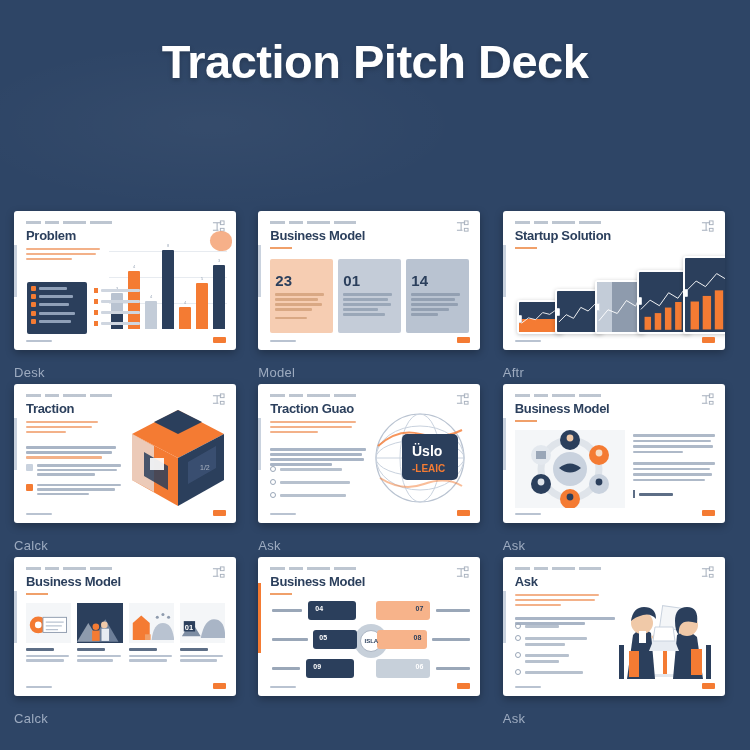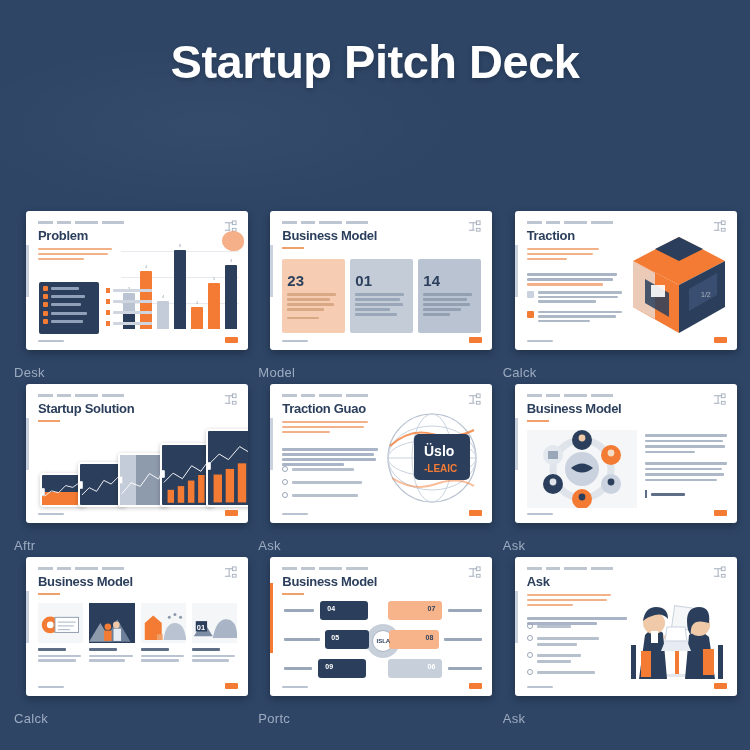--- a/index.html
+++ b/index.html
@@ -31,21 +31,21 @@
     width: 726px;
     display: grid;
     grid-template-columns: repeat(3, 1fr);
     grid-template-rows: repeat(3, 173px);
     column-gap: 7px;
     row-gap: 0px;
   }
   .cell { position: relative; }
   
   .slide {
-    position: absolute; top: 6px; left: 12px;
+    position: absolute; top: 6px; left: 0;
     width: 222px; height: 139px;
     background: #ffffff;
     border-radius: 3px;
     box-shadow: 0 3px 9px rgba(0,0,0,.30);
     overflow: hidden;
   }
   .slide::after{
     content:""; position:absolute; left:0; top:34px; width:3px; height:52px;
     background:#c9d2de;
   }
@@ -175,21 +175,21 @@
                  border: 1px solid #aab4c2; }
 
   
   .meet { position: absolute; right: 4px; top: 18px; width: 112px; height: 112px; }
 </style>
 </head>
 <body>
 
 <div class="page">
 
-  <div class="deck-title">Startup Pitch Deck</div>
+  <div class="deck-title">Traction Pitch Deck</div>
 
   <div class="grid">
 
     <div class="cell">
       <div class="slide">
         <div class="s-pad">
           <div class="eyebrow"></div>
           <div class="s-title">Problem</div>
           <div class="lines">
             <div class="ln o" style="width:74px"></div>
@@ -321,20 +321,82 @@
             <div class="tl" style="background:#93a0b2;width:88%"></div>
             <div class="tl" style="background:#93a0b2;width:72%"></div>
             <div class="tl" style="background:#93a0b2;width:50%"></div>
           </div>
         </div>
 
         <div class="foot-bar"></div>
         <div class="foot-chip"></div>
       </div>
       <div class="caption">Model</div>
+    </div>
+
+    <div class="cell">
+      <div class="slide">
+        <div class="s-pad">
+          <div class="eyebrow"></div>
+          <div class="s-title">Startup Solution</div>
+          <div class="rule"></div>
+        </div>
+        <svg class="logo-mark" viewBox="0 0 16 14">
+          <path d="M2 3 H11 M6.5 3 V11 M2 11 H8" stroke="#5d6e86" stroke-width="1.1" fill="none"></path>
+          <rect x="10" y="1" width="4" height="4" fill="none" stroke="#5d6e86" stroke-width="1"></rect>
+          <rect x="10" y="9" width="4" height="3" fill="none" stroke="#5d6e86" stroke-width="1"></rect>
+        </svg>
+
+        <div class="casc">
+          <div class="cc" style="left:6px;  width:46px; height:34px;">
+            <div class="orangefill" style="height:45%"></div>
+            <svg viewBox="0 0 46 34" style="position:absolute;inset:0;width:100%;height:100%">
+              <polyline points="2,24 10,18 18,20 26,12 34,14 44,7" fill="none" stroke="#fff" stroke-width="1"></polyline>
+            </svg>
+            <div class="sq"></div>
+          </div>
+          <div class="cc" style="left:44px; width:48px; height:45px;">
+            <svg viewBox="0 0 48 45" style="position:absolute;inset:0;width:100%;height:100%">
+              <polyline points="2,34 10,26 18,30 26,18 34,22 46,10" fill="none" stroke="#fff" stroke-width="1"></polyline>
+            </svg>
+            <div class="sq"></div>
+          </div>
+          <div class="cc" style="left:84px; width:50px; height:54px; background:#8e9bad;">
+            <div style="position:absolute;left:0;top:0;bottom:0;width:34%;background:#c3ccd8"></div>
+            <svg viewBox="0 0 50 54" style="position:absolute;inset:0;width:100%;height:100%">
+              <polyline points="2,42 12,30 22,34 32,20 42,26 48,12" fill="none" stroke="#fff" stroke-width="1"></polyline>
+            </svg>
+            <div class="sq"></div>
+          </div>
+          <div class="cc" style="left:126px;width:54px; height:64px;">
+            <svg viewBox="0 0 54 64" style="position:absolute;inset:0;width:100%;height:100%">
+              <polyline points="2,40 12,30 22,36 32,22 42,28 52,14" fill="none" stroke="#fff" stroke-width="1"></polyline>
+              <rect x="6" y="48" width="7" height="14" fill="#f47b33"></rect>
+              <rect x="17" y="44" width="7" height="18" fill="#f47b33"></rect>
+              <rect x="28" y="38" width="7" height="24" fill="#f47b33"></rect>
+              <rect x="39" y="32" width="7" height="30" fill="#f47b33"></rect>
+            </svg>
+            <div class="sq"></div>
+          </div>
+          <div class="cc" style="left:172px;width:58px; height:78px;">
+            <svg viewBox="0 0 58 78" style="position:absolute;inset:0;width:100%;height:100%">
+              <polyline points="2,34 12,24 22,30 34,16 44,22 56,8" fill="none" stroke="#fff" stroke-width="1"></polyline>
+              <rect x="6" y="46" width="9" height="30" fill="#f47b33"></rect>
+              <rect x="19" y="40" width="9" height="36" fill="#f47b33"></rect>
+              <rect x="32" y="34" width="9" height="42" fill="#f47b33"></rect>
+              <rect x="45" y="28" width="9" height="48" fill="#f47b33"></rect>
+            </svg>
+            <div class="sq"></div>
+          </div>
+        </div>
+
+        <div class="foot-bar"></div>
+        <div class="foot-chip"></div>
+      </div>
+      <div class="caption">Aftr</div>
     </div>
 
     <div class="cell">
       <div class="slide">
         <div class="s-pad">
           <div class="eyebrow"></div>
           <div class="s-title">Traction</div>
           <div class="lines">
             <div class="ln o" style="width:72px"></div>
             <div class="ln o" style="width:66px"></div>
@@ -381,82 +443,20 @@
           <polygon points="20,46 44,60 44,84 20,70" fill="#2b3f5c" opacity=".85"></polygon>
           <rect x="26" y="52" width="14" height="12" fill="#ffffff" opacity=".9"></rect>
           <polygon points="64,56 92,40 92,62 64,78" fill="#3d5275" opacity=".8"></polygon>
           <text x="76" y="64" font-size="7" fill="#ffffff" opacity=".55">1/2</text>
         </svg>
 
         <div class="foot-bar"></div>
         <div class="foot-chip"></div>
       </div>
       <div class="caption">Calck</div>
-    </div>
-
-    <div class="cell">
-      <div class="slide">
-        <div class="s-pad">
-          <div class="eyebrow"></div>
-          <div class="s-title">Startup Solution</div>
-          <div class="rule"></div>
-        </div>
-        <svg class="logo-mark" viewBox="0 0 16 14">
-          <path d="M2 3 H11 M6.5 3 V11 M2 11 H8" stroke="#5d6e86" stroke-width="1.1" fill="none"></path>
-          <rect x="10" y="1" width="4" height="4" fill="none" stroke="#5d6e86" stroke-width="1"></rect>
-          <rect x="10" y="9" width="4" height="3" fill="none" stroke="#5d6e86" stroke-width="1"></rect>
-        </svg>
-
-        <div class="casc">
-          <div class="cc" style="left:6px;  width:46px; height:34px;">
-            <div class="orangefill" style="height:45%"></div>
-            <svg viewBox="0 0 46 34" style="position:absolute;inset:0;width:100%;height:100%">
-              <polyline points="2,24 10,18 18,20 26,12 34,14 44,7" fill="none" stroke="#fff" stroke-width="1"></polyline>
-            </svg>
-            <div class="sq"></div>
-          </div>
-          <div class="cc" style="left:44px; width:48px; height:45px;">
-            <svg viewBox="0 0 48 45" style="position:absolute;inset:0;width:100%;height:100%">
-              <polyline points="2,34 10,26 18,30 26,18 34,22 46,10" fill="none" stroke="#fff" stroke-width="1"></polyline>
-            </svg>
-            <div class="sq"></div>
-          </div>
-          <div class="cc" style="left:84px; width:50px; height:54px; background:#8e9bad;">
-            <div style="position:absolute;left:0;top:0;bottom:0;width:34%;background:#c3ccd8"></div>
-            <svg viewBox="0 0 50 54" style="position:absolute;inset:0;width:100%;height:100%">
-              <polyline points="2,42 12,30 22,34 32,20 42,26 48,12" fill="none" stroke="#fff" stroke-width="1"></polyline>
-            </svg>
-            <div class="sq"></div>
-          </div>
-          <div class="cc" style="left:126px;width:54px; height:64px;">
-            <svg viewBox="0 0 54 64" style="position:absolute;inset:0;width:100%;height:100%">
-              <polyline points="2,40 12,30 22,36 32,22 42,28 52,14" fill="none" stroke="#fff" stroke-width="1"></polyline>
-              <rect x="6" y="48" width="7" height="14" fill="#f47b33"></rect>
-              <rect x="17" y="44" width="7" height="18" fill="#f47b33"></rect>
-              <rect x="28" y="38" width="7" height="24" fill="#f47b33"></rect>
-              <rect x="39" y="32" width="7" height="30" fill="#f47b33"></rect>
-            </svg>
-            <div class="sq"></div>
-          </div>
-          <div class="cc" style="left:172px;width:58px; height:78px;">
-            <svg viewBox="0 0 58 78" style="position:absolute;inset:0;width:100%;height:100%">
-              <polyline points="2,34 12,24 22,30 34,16 44,22 56,8" fill="none" stroke="#fff" stroke-width="1"></polyline>
-              <rect x="6" y="46" width="9" height="30" fill="#f47b33"></rect>
-              <rect x="19" y="40" width="9" height="36" fill="#f47b33"></rect>
-              <rect x="32" y="34" width="9" height="42" fill="#f47b33"></rect>
-              <rect x="45" y="28" width="9" height="48" fill="#f47b33"></rect>
-            </svg>
-            <div class="sq"></div>
-          </div>
-        </div>
-
-        <div class="foot-bar"></div>
-        <div class="foot-chip"></div>
-      </div>
-      <div class="caption">Aftr</div>
     </div>
 
     <div class="cell">
       <div class="slide">
         <div class="s-pad">
           <div class="eyebrow"></div>
           <div class="s-title">Traction Guao</div>
           <div class="lines">
             <div class="ln o" style="width:86px"></div>
             <div class="ln o" style="width:82px"></div>
@@ -697,21 +697,20 @@
             <div class="pill" style="width:54px;background:#c7d0da">
               <span style="right:7px;color:#ffffff">06</span>
             </div>
             <div class="sp-lab" style="width:34px;margin-left:6px"></div>
           </div>
         </div>
 
         <div class="foot-bar"></div>
         <div class="foot-chip"></div>
       </div>
-      <div class="caption">Portc</div>
     </div>
 
     <div class="cell">
       <div class="slide">
         <div class="s-pad">
           <div class="eyebrow"></div>
           <div class="s-title">Ask</div>
           <div class="lines">
             <div class="ln o" style="width:84px"></div>
             <div class="ln o" style="width:80px"></div>

